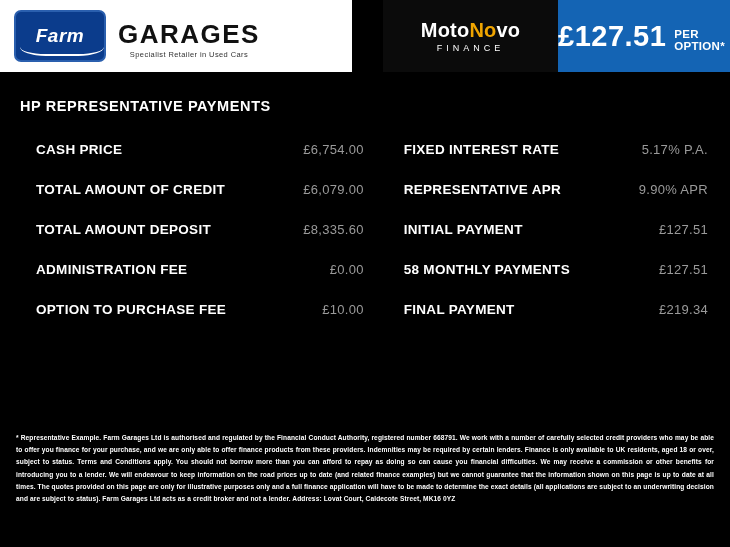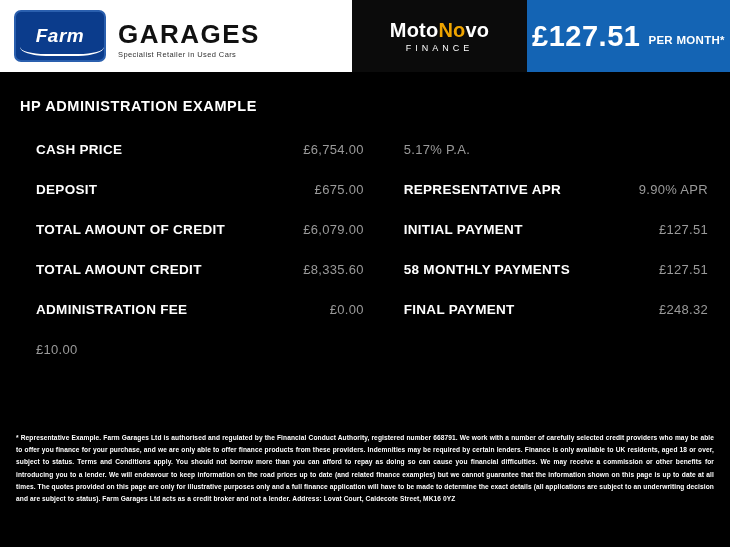--- a/index.html
+++ b/index.html
@@ -49,27 +49,27 @@
     font-size: 26px;
     font-weight: bold;
     letter-spacing: 1.5px;
     line-height: 1;
   }
   .brand-words .tagline {
     color: #333;
     font-size: 7.5px;
     letter-spacing: 0.4px;
     margin-top: 3px;
-    text-align: left;
+    text-align: center;
   }
 
   .lender-block {
     flex: 0 0 175px;
     background: #0b0b0b;
-    display: flex; align-items: center; justify-content: center;
+    display: flex; align-items: center; justify-content: center; margin-left: 31px;
   }
   .motonovo { text-align: center; line-height: 1; }
   .motonovo .mn-top { font-size: 20px; font-weight: bold; letter-spacing: 0.2px; }
   .motonovo .mn-moto { color: #ffffff; }
   .motonovo .mn-no { color: #f0a500; }
   .motonovo .mn-vo { color: #ffffff; }
   .motonovo .mn-sub {
     color: #ffffff;
     font-size: 9px;
     letter-spacing: 4px;
@@ -172,74 +172,72 @@
 
     <div class="lender-block">
       <div class="motonovo">
         <div class="mn-top"><span class="mn-moto">Moto</span><span class="mn-no">No</span><span class="mn-vo">vo</span></div>
         <div class="mn-sub">FINANCE</div>
       </div>
     </div>
 
     <div class="price-block">
       <span class="price">£127.51</span>
-      <span class="permonth">PER MONTH*</span>
+      <span class="permonth">PER OPTION*</span>
     </div>
 
   </div>
 
-  <div class="title">HP ADMINISTRATION EXAMPLE</div>
+  <div class="title">HP REPRESENTATIVE PAYMENTS</div>
 
   <div class="table-wrap">
 
     <div class="col left">
       <div class="row">
         <span class="label">CASH PRICE</span>
         <span class="value">£6,754.00</span>
       </div>
       <div class="row">
-        <span class="label">DEPOSIT</span>
-        <span class="value">£675.00</span>
-      </div>
-      <div class="row">
         <span class="label">TOTAL AMOUNT OF CREDIT</span>
         <span class="value">£6,079.00</span>
       </div>
       <div class="row">
-        <span class="label">TOTAL AMOUNT CREDIT</span>
+        <span class="label">TOTAL AMOUNT DEPOSIT</span>
         <span class="value">£8,335.60</span>
       </div>
       <div class="row">
         <span class="label">ADMINISTRATION FEE</span>
         <span class="value">£0.00</span>
       </div>
       <div class="row">
+        <span class="label">OPTION TO PURCHASE FEE</span>
         <span class="value">£10.00</span>
       </div>
     </div>
 
     <div class="col right">
       <div class="row">
+        <span class="label">FIXED INTEREST RATE</span>
         <span class="value">5.17% P.A.</span>
       </div>
       <div class="row">
         <span class="label">REPRESENTATIVE APR</span>
         <span class="value">9.90% APR</span>
       </div>
       <div class="row">
         <span class="label">INITIAL PAYMENT</span>
         <span class="value">£127.51</span>
       </div>
       <div class="row">
         <span class="label">58 MONTHLY PAYMENTS</span>
         <span class="value">£127.51</span>
       </div>
       <div class="row">
         <span class="label">FINAL PAYMENT</span>
-        <span class="value">£248.32</span>
+        <span class="value">£219.34</span>
       </div>
     </div>
 
   </div>
 
   <div class="footnote">* Representative Example. Farm Garages Ltd is authorised and regulated by the Financial Conduct Authority, registered number 668791. We work with a number of carefully selected credit providers who may be able to offer you finance for your purchase, and we are only able to offer finance products from these providers. Indemnities may be required by certain lenders. Finance is only available to UK residents, aged 18 or over, subject to status. Terms and Conditions apply. You should not borrow more than you can afford to repay as doing so can cause you financial difficulties. We may receive a commission or other benefits for introducing you to a lender. We will endeavour to keep information on the road prices up to date (and related finance examples) but we cannot guarantee that the information shown on this page is up to date at all times. The quotes provided on this page are only for illustrative purposes only and a full finance application will have to be made to determine the exact details (all applications are subject to an underwriting decision and are subject to status). Farm Garages Ltd acts as a credit broker and not a lender. Address: Lovat Court, Caldecote Street, MK16 0YZ</div>
 
 </div>
 
 </body></html>

